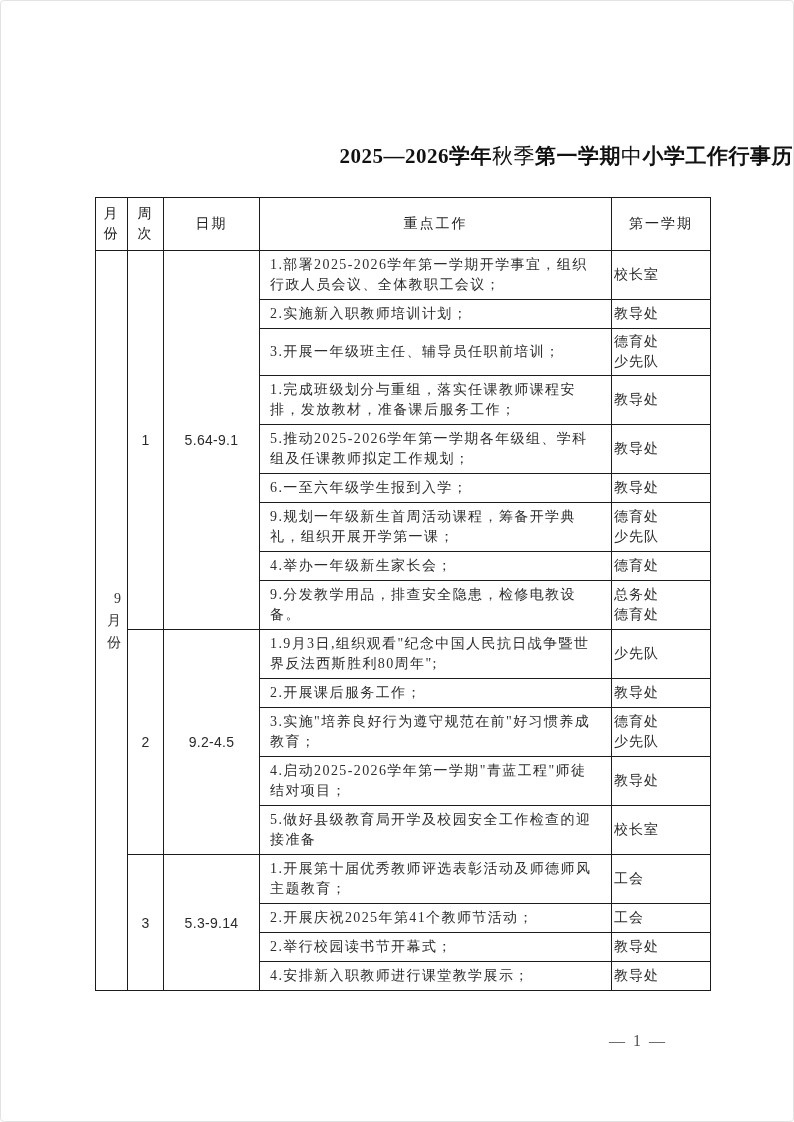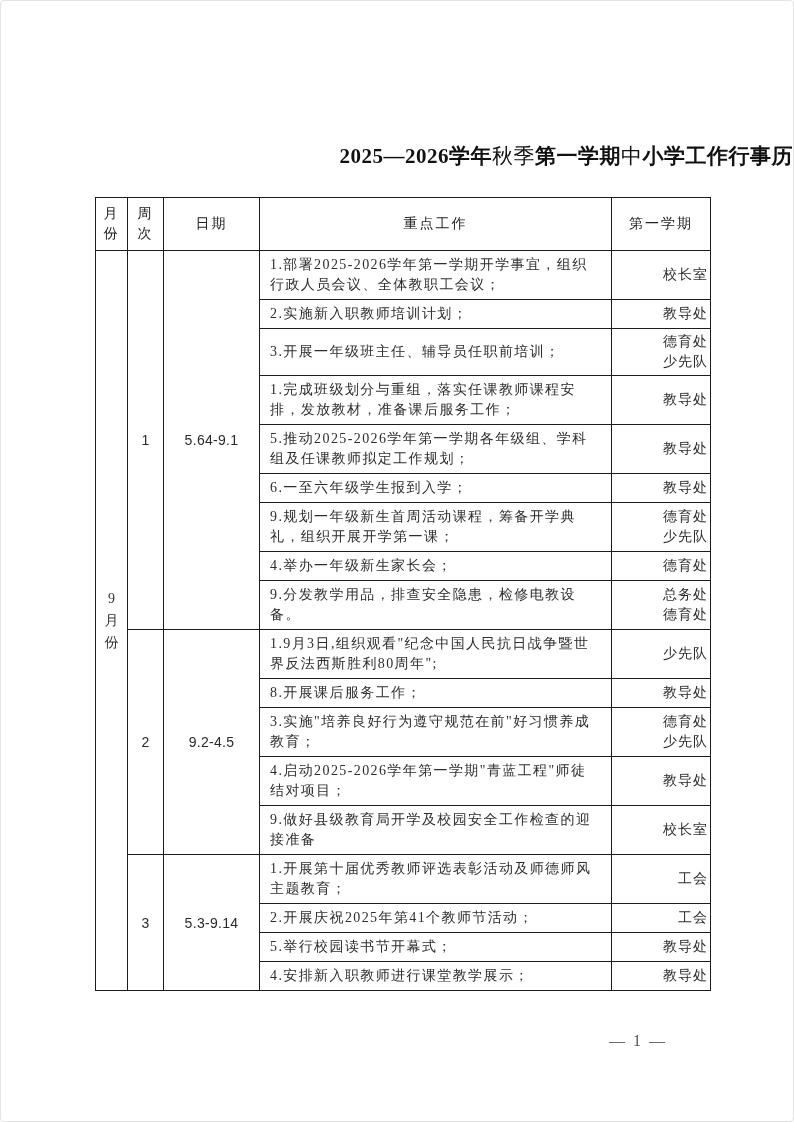--- a/index.html
+++ b/index.html
@@ -47,21 +47,21 @@
   col.c-dept{width:99px;}
 
   th{
     text-align:center;
     letter-spacing:2px;
     padding:6px 2px;
     line-height:20px;
     color:#222;
   }
   td.month-cell{
-    text-align:center;
+    text-align:right;
     line-height:22px;
     letter-spacing:0;
     word-break:break-all;
     padding:0 6px;
     border-bottom:none;
     color:#333;
   }
   td.week-cell, td.date-cell{
     text-align:center;
     font-family:"Liberation Sans","DejaVu Sans",sans-serif;
@@ -71,21 +71,21 @@
   }
   td.cut{border-bottom:none;}
   td.task-cell{
     text-align:left;
     padding:4px 17px 4px 10px;
     line-height:20px;
     letter-spacing:1.4px;
     color:#2d2d2d;
   }
   td.dept-cell{
-    text-align:right;
+    text-align:left;
     white-space:pre-line;
     line-height:20px;
     padding:3px 2px;
     letter-spacing:1px;
     color:#2d2d2d;
   }
   .page-number{
     position:absolute;
     top:1031px;
     right:126px;
@@ -162,48 +162,48 @@
           <td class="dept-cell">总务处
 德育处</td>
         </tr>
         <tr>
           <td class="week-cell" rowspan="5">2</td>
           <td class="date-cell" rowspan="5">9.2-4.5</td>
           <td class="task-cell">1.9月3日,组织观看"纪念中国人民抗日战争暨世界反法西斯胜利80周年";</td>
           <td class="dept-cell">少先队</td>
         </tr>
         <tr>
-          <td class="task-cell">8.开展课后服务工作；</td>
+          <td class="task-cell">2.开展课后服务工作；</td>
           <td class="dept-cell">教导处</td>
         </tr>
         <tr>
           <td class="task-cell">3.实施"培养良好行为遵守规范在前"好习惯养成教育；</td>
           <td class="dept-cell">德育处
 少先队</td>
         </tr>
         <tr>
           <td class="task-cell">4.启动2025-2026学年第一学期"青蓝工程"师徒结对项目；</td>
           <td class="dept-cell">教导处</td>
         </tr>
         <tr>
-          <td class="task-cell">9.做好县级教育局开学及校园安全工作检查的迎接准备</td>
+          <td class="task-cell">5.做好县级教育局开学及校园安全工作检查的迎接准备</td>
           <td class="dept-cell">校长室</td>
         </tr>
         <tr>
           <td class="week-cell cut" rowspan="4">3</td>
           <td class="date-cell cut" rowspan="4">5.3-9.14</td>
           <td class="task-cell">1.开展第十届优秀教师评选表彰活动及师德师风主题教育；</td>
           <td class="dept-cell">工会</td>
         </tr>
         <tr>
           <td class="task-cell">2.开展庆祝2025年第41个教师节活动；</td>
           <td class="dept-cell">工会</td>
         </tr>
         <tr>
-          <td class="task-cell">5.举行校园读书节开幕式；</td>
+          <td class="task-cell">2.举行校园读书节开幕式；</td>
           <td class="dept-cell">教导处</td>
         </tr>
         <tr>
           <td class="task-cell">4.安排新入职教师进行课堂教学展示；</td>
           <td class="dept-cell">教导处</td>
         </tr>
       </tbody>
   </table>
 
   <div class="page-number">— 1 —</div>

